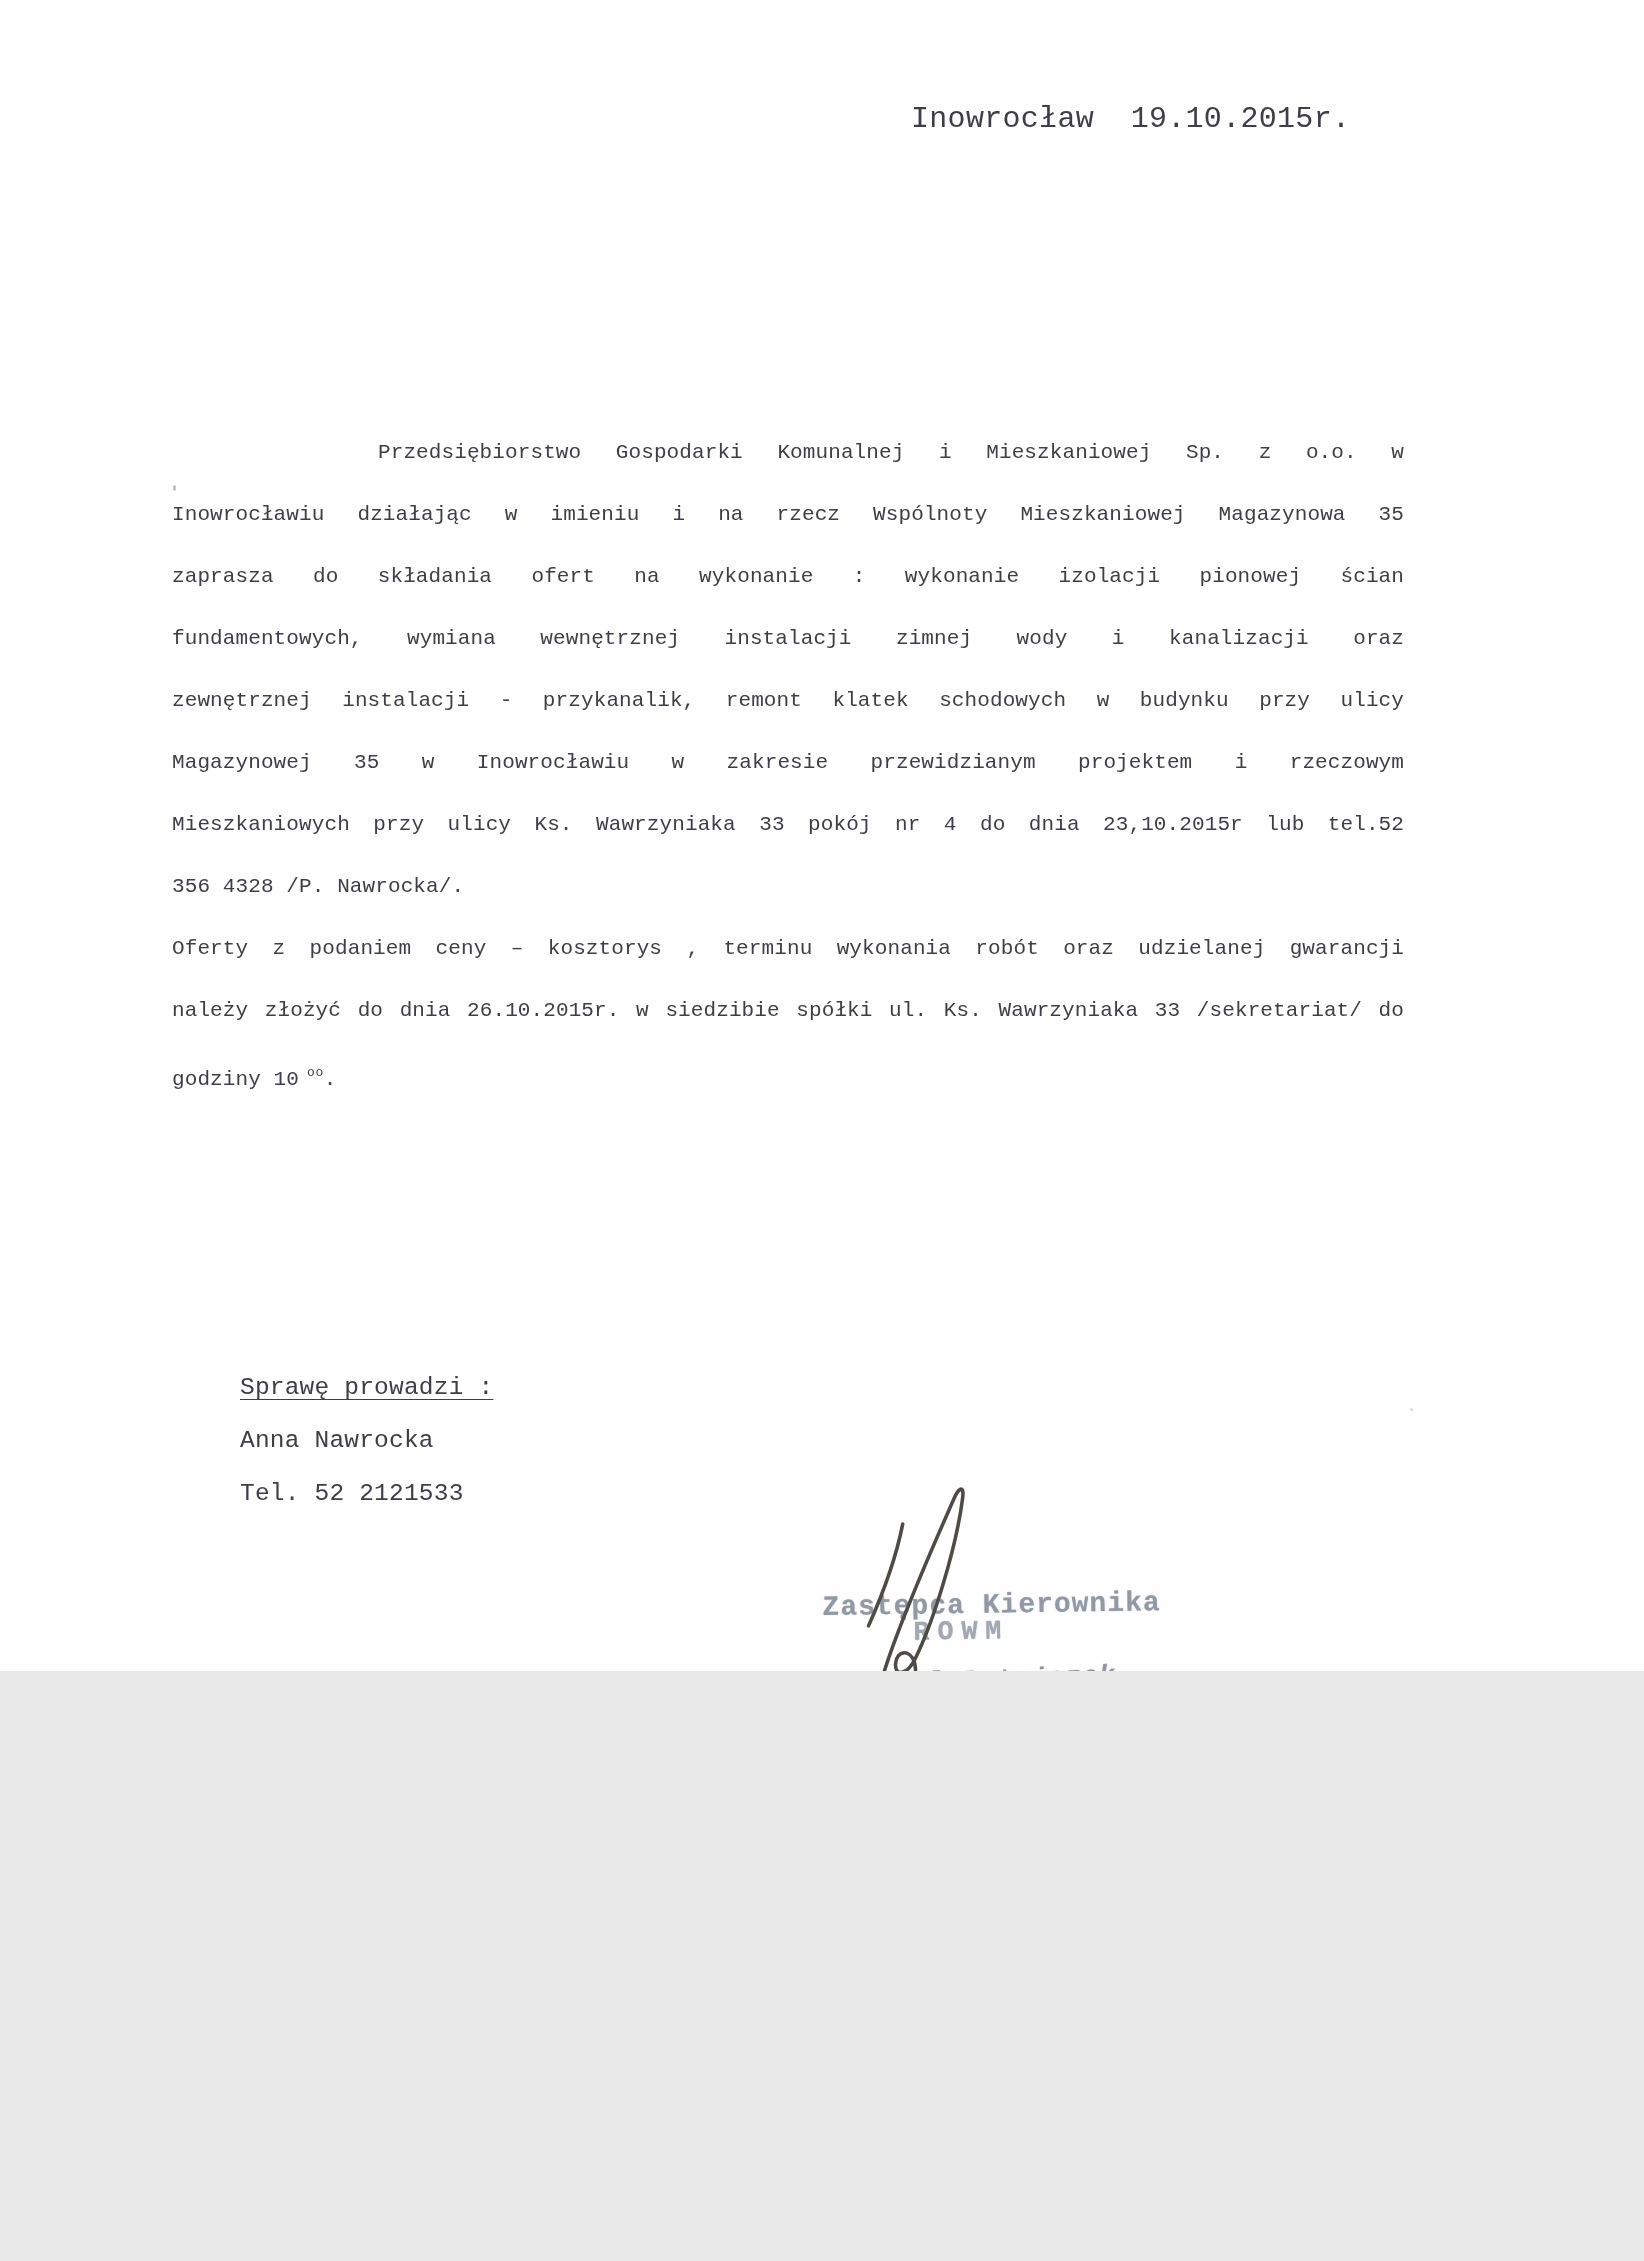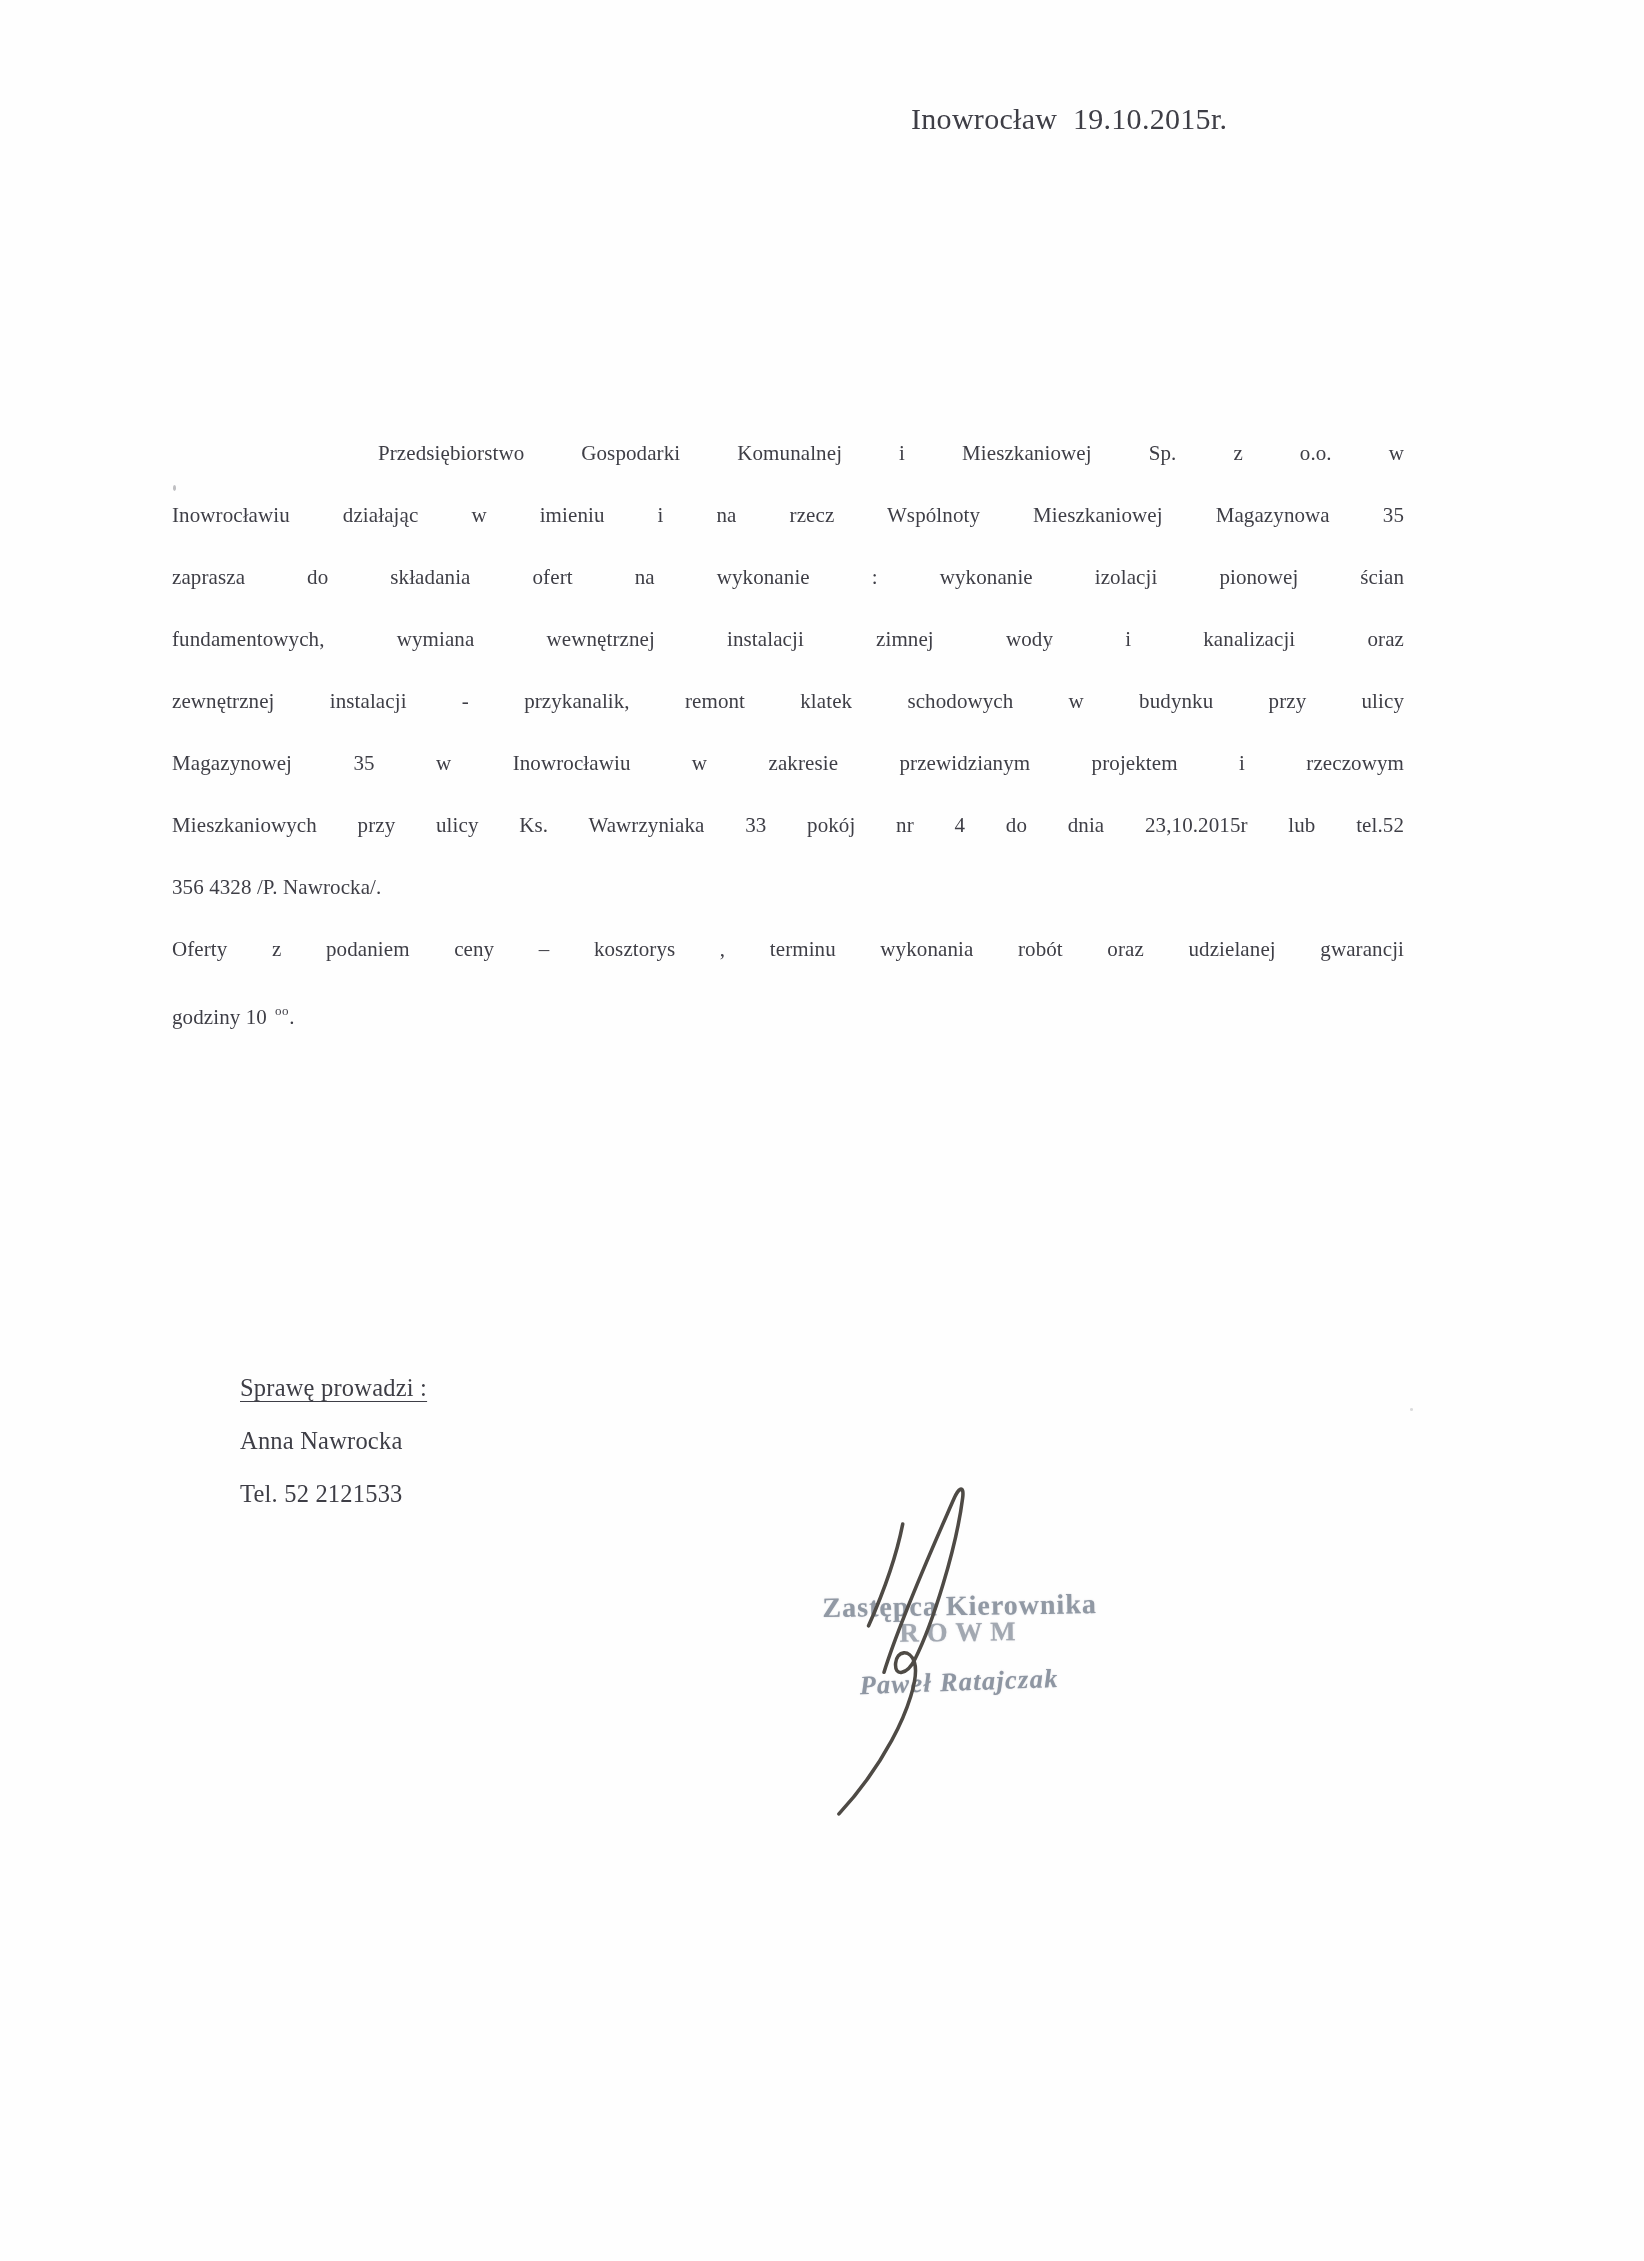--- a/index.html
+++ b/index.html
@@ -1,22 +1,22 @@
 <!DOCTYPE html>
 <html style="font-size:10.3px"><head>
 <meta charset="utf-8">
 <style>
   html, body { margin: 0; padding: 0; background: #e8e8e8; }
   .page {
     position: relative;
     width: 1644px;
-    height: 2261px;
+    height: 1671px;
     margin: 0 auto;
     background: #fefefe;
-    font-family: Liberation Serif, serif;
+    font-family: Liberation Mono, monospace;
     color: #3e3e46;
     overflow: hidden;
   }
   
   .dateline {
     position: absolute;
     left: 911px;
     top: 102px;
     font-size: 30px;
     white-space: pre;
@@ -120,20 +120,21 @@
     <div class="ln j">Inowrocławiu działając w imieniu i na rzecz Wspólnoty Mieszkaniowej Magazynowa 35</div>
     <div class="ln j">zaprasza do składania ofert na  wykonanie : wykonanie izolacji pionowej ścian</div>
     <div class="ln j">fundamentowych, wymiana wewnętrznej instalacji zimnej wody i kanalizacji oraz</div>
     <div class="ln j">zewnętrznej instalacji - przykanalik, remont klatek schodowych w budynku  przy ulicy</div>
     <div class="ln j">Magazynowej 35 w Inowrocławiu w zakresie  przewidzianym projektem i rzeczowym</div>
 
     <div class="ln j">Mieszkaniowych  przy ulicy Ks. Wawrzyniaka 33  pokój nr 4 do dnia  23,10.2015r lub tel.52</div>
     <div class="ln">356 4328 /P. Nawrocka/.</div>
 
     <div class="ln j">Oferty z podaniem ceny – kosztorys , terminu wykonania robót oraz udzielanej gwarancji</div>
+    <div class="ln j">należy złożyć do dnia 26.10.2015r. w siedzibie spółki ul. Ks. Wawrzyniaka 33 /sekretariat/ do</div>
     <div class="ln"><span>godziny 10</span><sup class="hrs">oo</sup><span>.</span></div>
   </div>
 
   <div class="contact-block">
     <div class="contact-heading">Sprawę prowadzi :</div>
     <div>Anna Nawrocka</div>
     <div>Tel. 52 2121533</div>
   </div>
 
   <div class="stamp">

